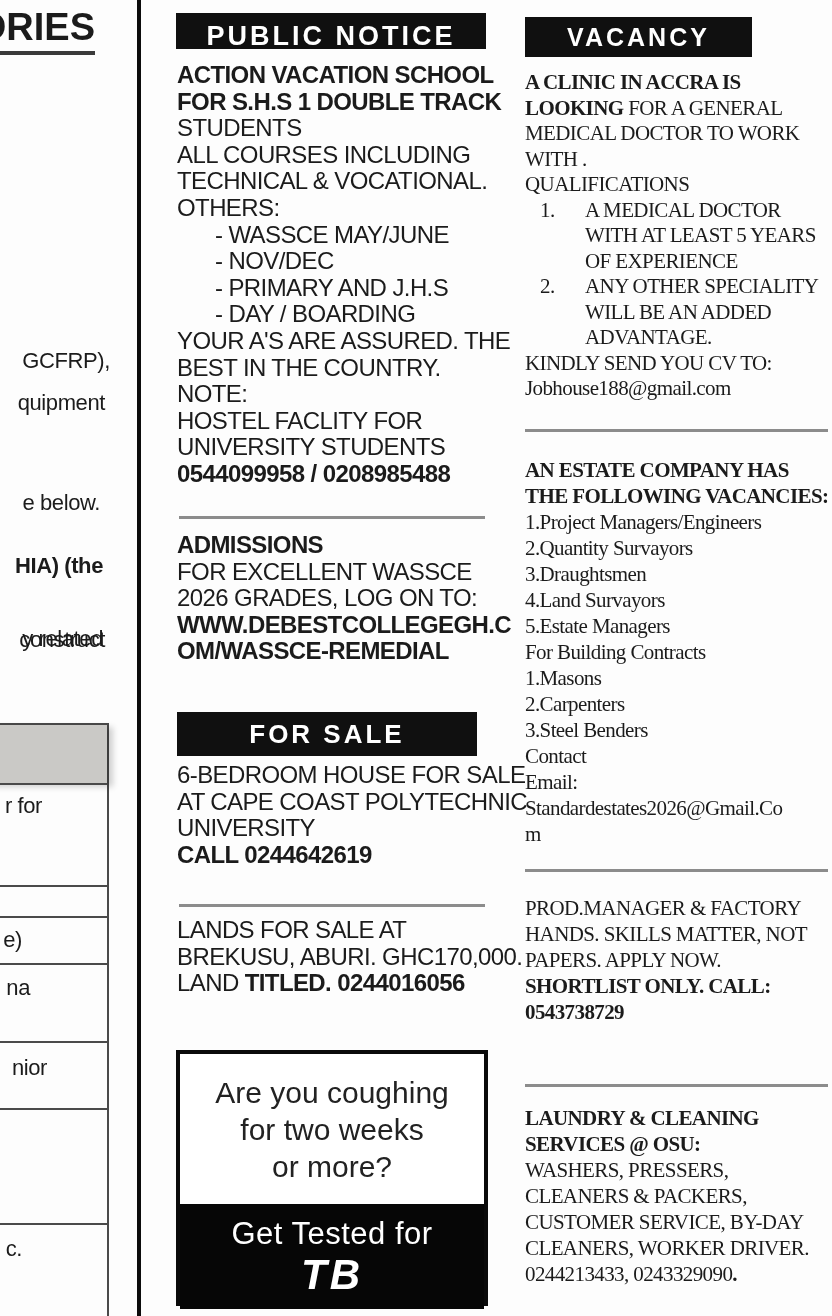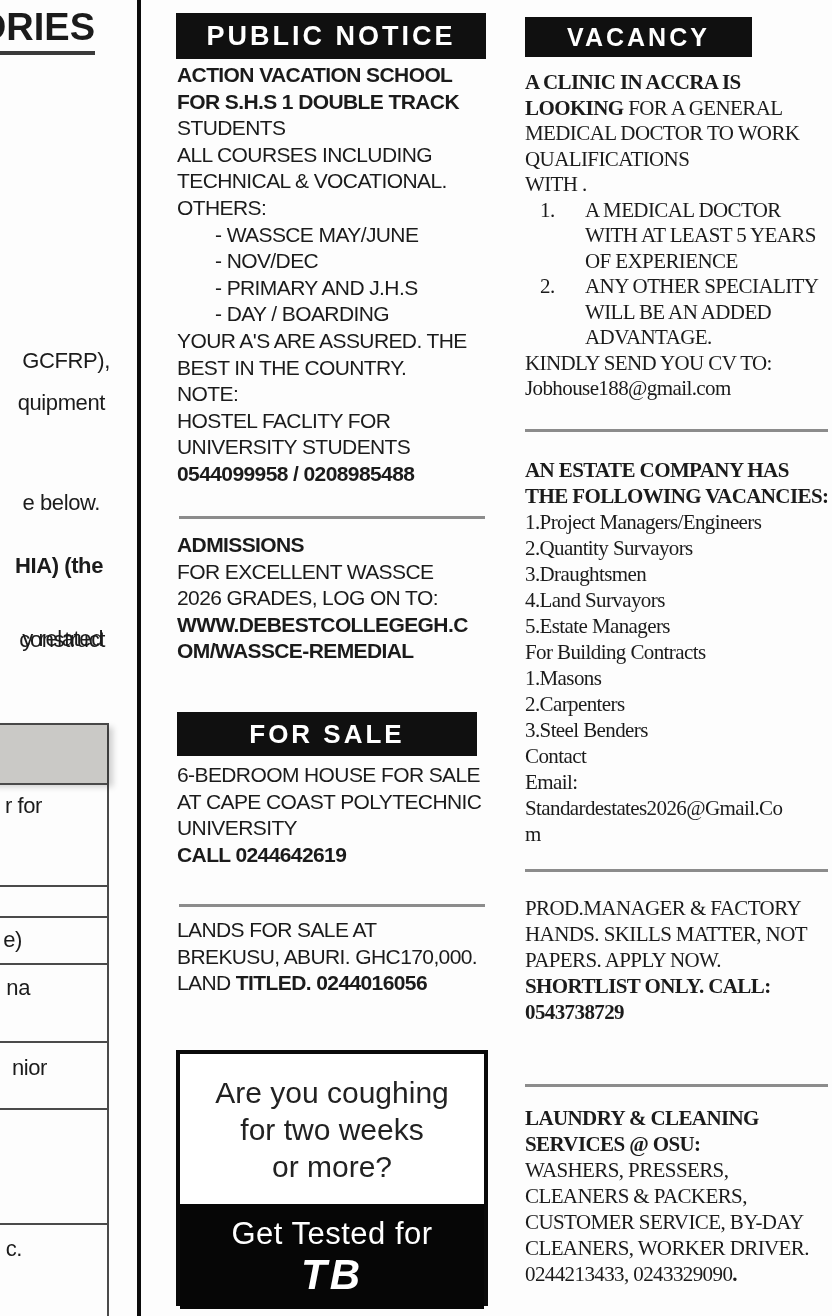--- a/index.html
+++ b/index.html
@@ -7,31 +7,31 @@
   #page{
     position:relative;width:832px;height:1316px;margin:0 auto;
     background:#fdfdfd;overflow:hidden;
     font-family:"Liberation Sans","DejaVu Sans",sans-serif;
     color:#1b1b1b;
   }
   
   .txt{position:absolute;}
   .line{white-space:nowrap;}
   .b{font-weight:bold;}
-  .mcol{left:177px;width:312px;font-size:21px;line-height:26.6px;letter-spacing:-0.6px;}
+  .mcol{left:177px;width:312px;font-size:24px;line-height:26.6px;letter-spacing:-0.6px;}
   .rcol{left:525px;width:306px;font-size:21px;line-height:26px;letter-spacing:-0.6px;font-family:Liberation Serif, serif;}
   .rcol.tight{line-height:25.5px;}
   .num{display:inline-block;margin-left:15px;width:45px;}
   
   .bar{
     position:absolute;background:#101010;color:#ffffff;
     font-weight:bold;text-align:center;letter-spacing:3px;
   }
   .bar span{display:inline-block;}
-  .bar-public{left:176px;top:13px;width:310px;height:46px;line-height:46px;font-size:27px;}
+  .bar-public{left:176px;top:13px;width:310px;height:36px;line-height:46px;font-size:27px;}
   .bar-forsale{left:177px;top:712px;width:300px;height:44px;line-height:44px;font-size:26px;}
   .bar-vacancy{left:525px;top:17px;width:227px;height:40px;line-height:40px;font-size:25px;}
   
   .vrule{position:absolute;left:137px;top:0;width:4px;height:1316px;background:#0c0c0c;}
   .hdiv{position:absolute;height:3px;background:#8c8c8c;}
   
   .frag{position:absolute;white-space:nowrap;font-size:22px;letter-spacing:-0.4px;}
   .frag-ries{top:6px;right:737px;font-size:38px;font-weight:bold;letter-spacing:0;
     border-bottom:4px solid #3a3a3a;padding-bottom:2px;}
   .ltable{position:absolute;top:723px;left:-30px;width:135px;height:620px;
@@ -150,22 +150,22 @@
   </div>
 
   <div class="bar bar-vacancy">
     <span>VACANCY</span>
   </div>
 
   <div class="txt rcol tight" style="top:70px;">
       <div class="line"><span class="b">A CLINIC IN ACCRA IS</span></div>
       <div class="line"><span class="b">LOOKING</span><span> FOR  A GENERAL</span></div>
       <div class="line"><span>MEDICAL DOCTOR TO WORK</span></div>
+      <div class="line"><span>WITH .</span></div>
       <div class="line"><span>QUALIFICATIONS</span></div>
-      <div class="line"><span>WITH .</span></div>
       <div class="line"><span class="num">1.</span><span>A MEDICAL DOCTOR</span></div>
       <div class="line" style="padding-left: 60px;"><span>WITH AT LEAST 5 YEARS</span></div>
       <div class="line" style="padding-left: 60px;"><span>OF EXPERIENCE</span></div>
       <div class="line"><span class="num">2.</span><span>ANY OTHER SPECIALITY</span></div>
       <div class="line" style="padding-left: 60px;"><span>WILL BE AN ADDED</span></div>
       <div class="line" style="padding-left: 60px;"><span>ADVANTAGE.</span></div>
       <div class="line"><span>KINDLY SEND YOU CV TO:</span></div>
       <div class="line"><span>Jobhouse188@gmail.com</span></div>
     </div>
 

